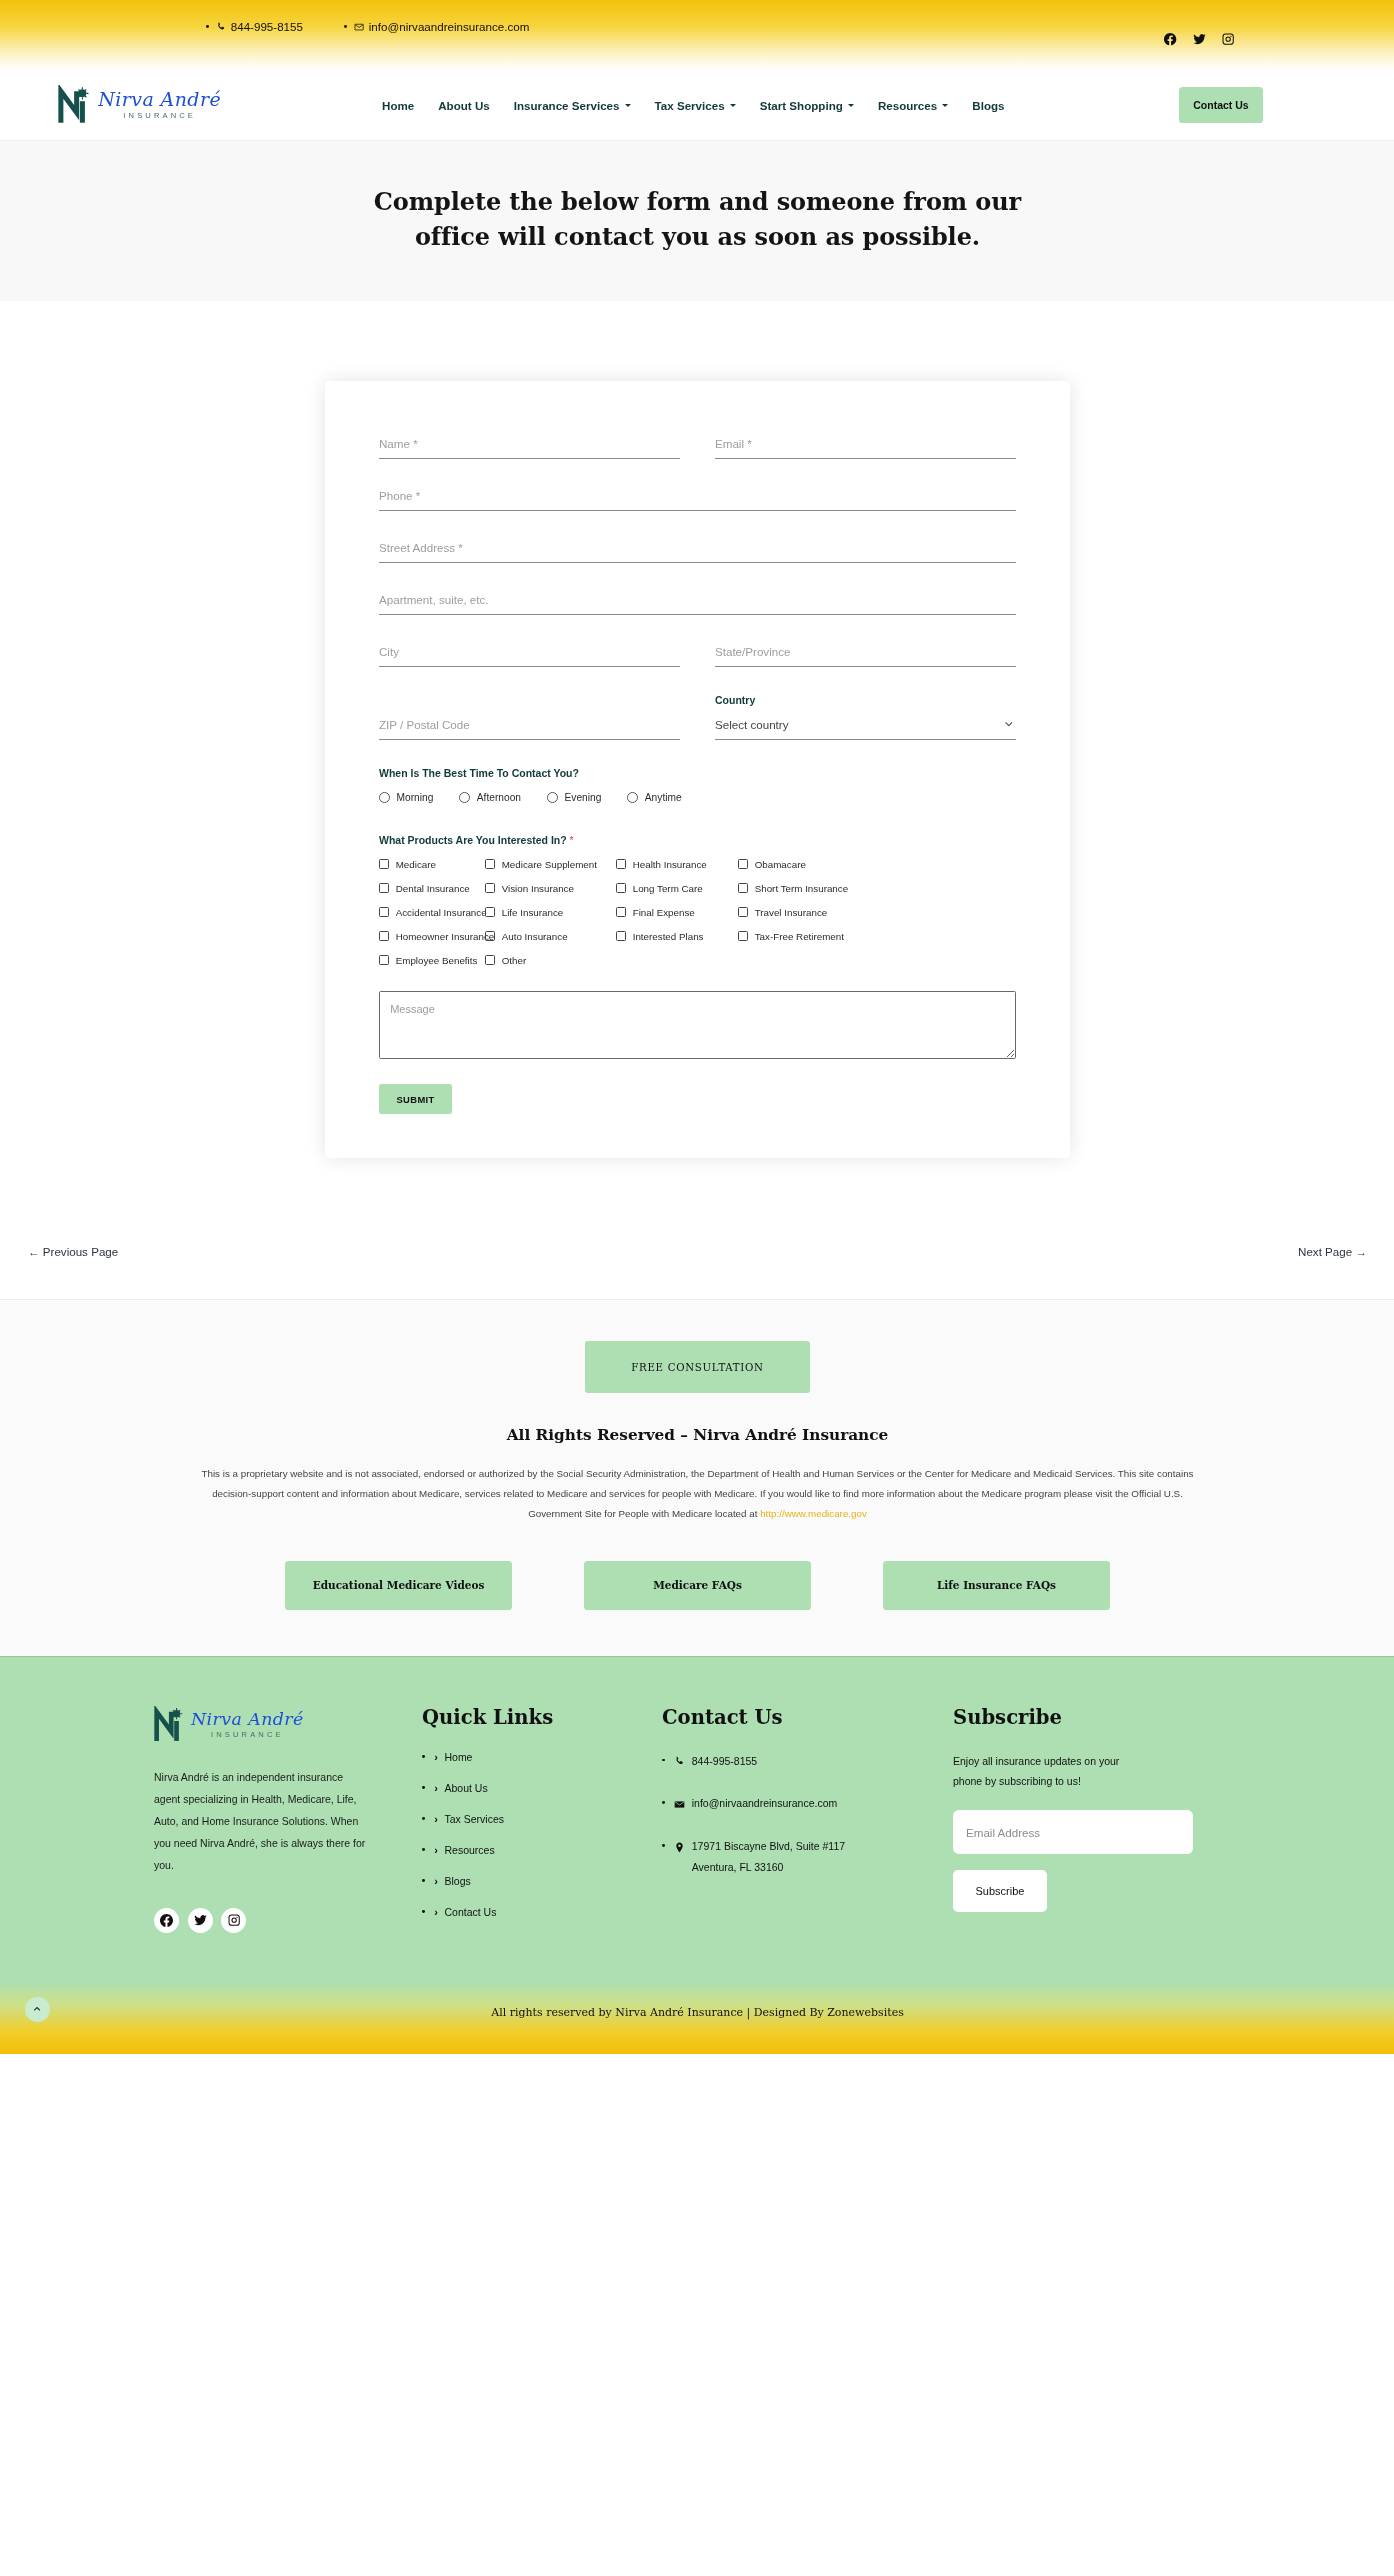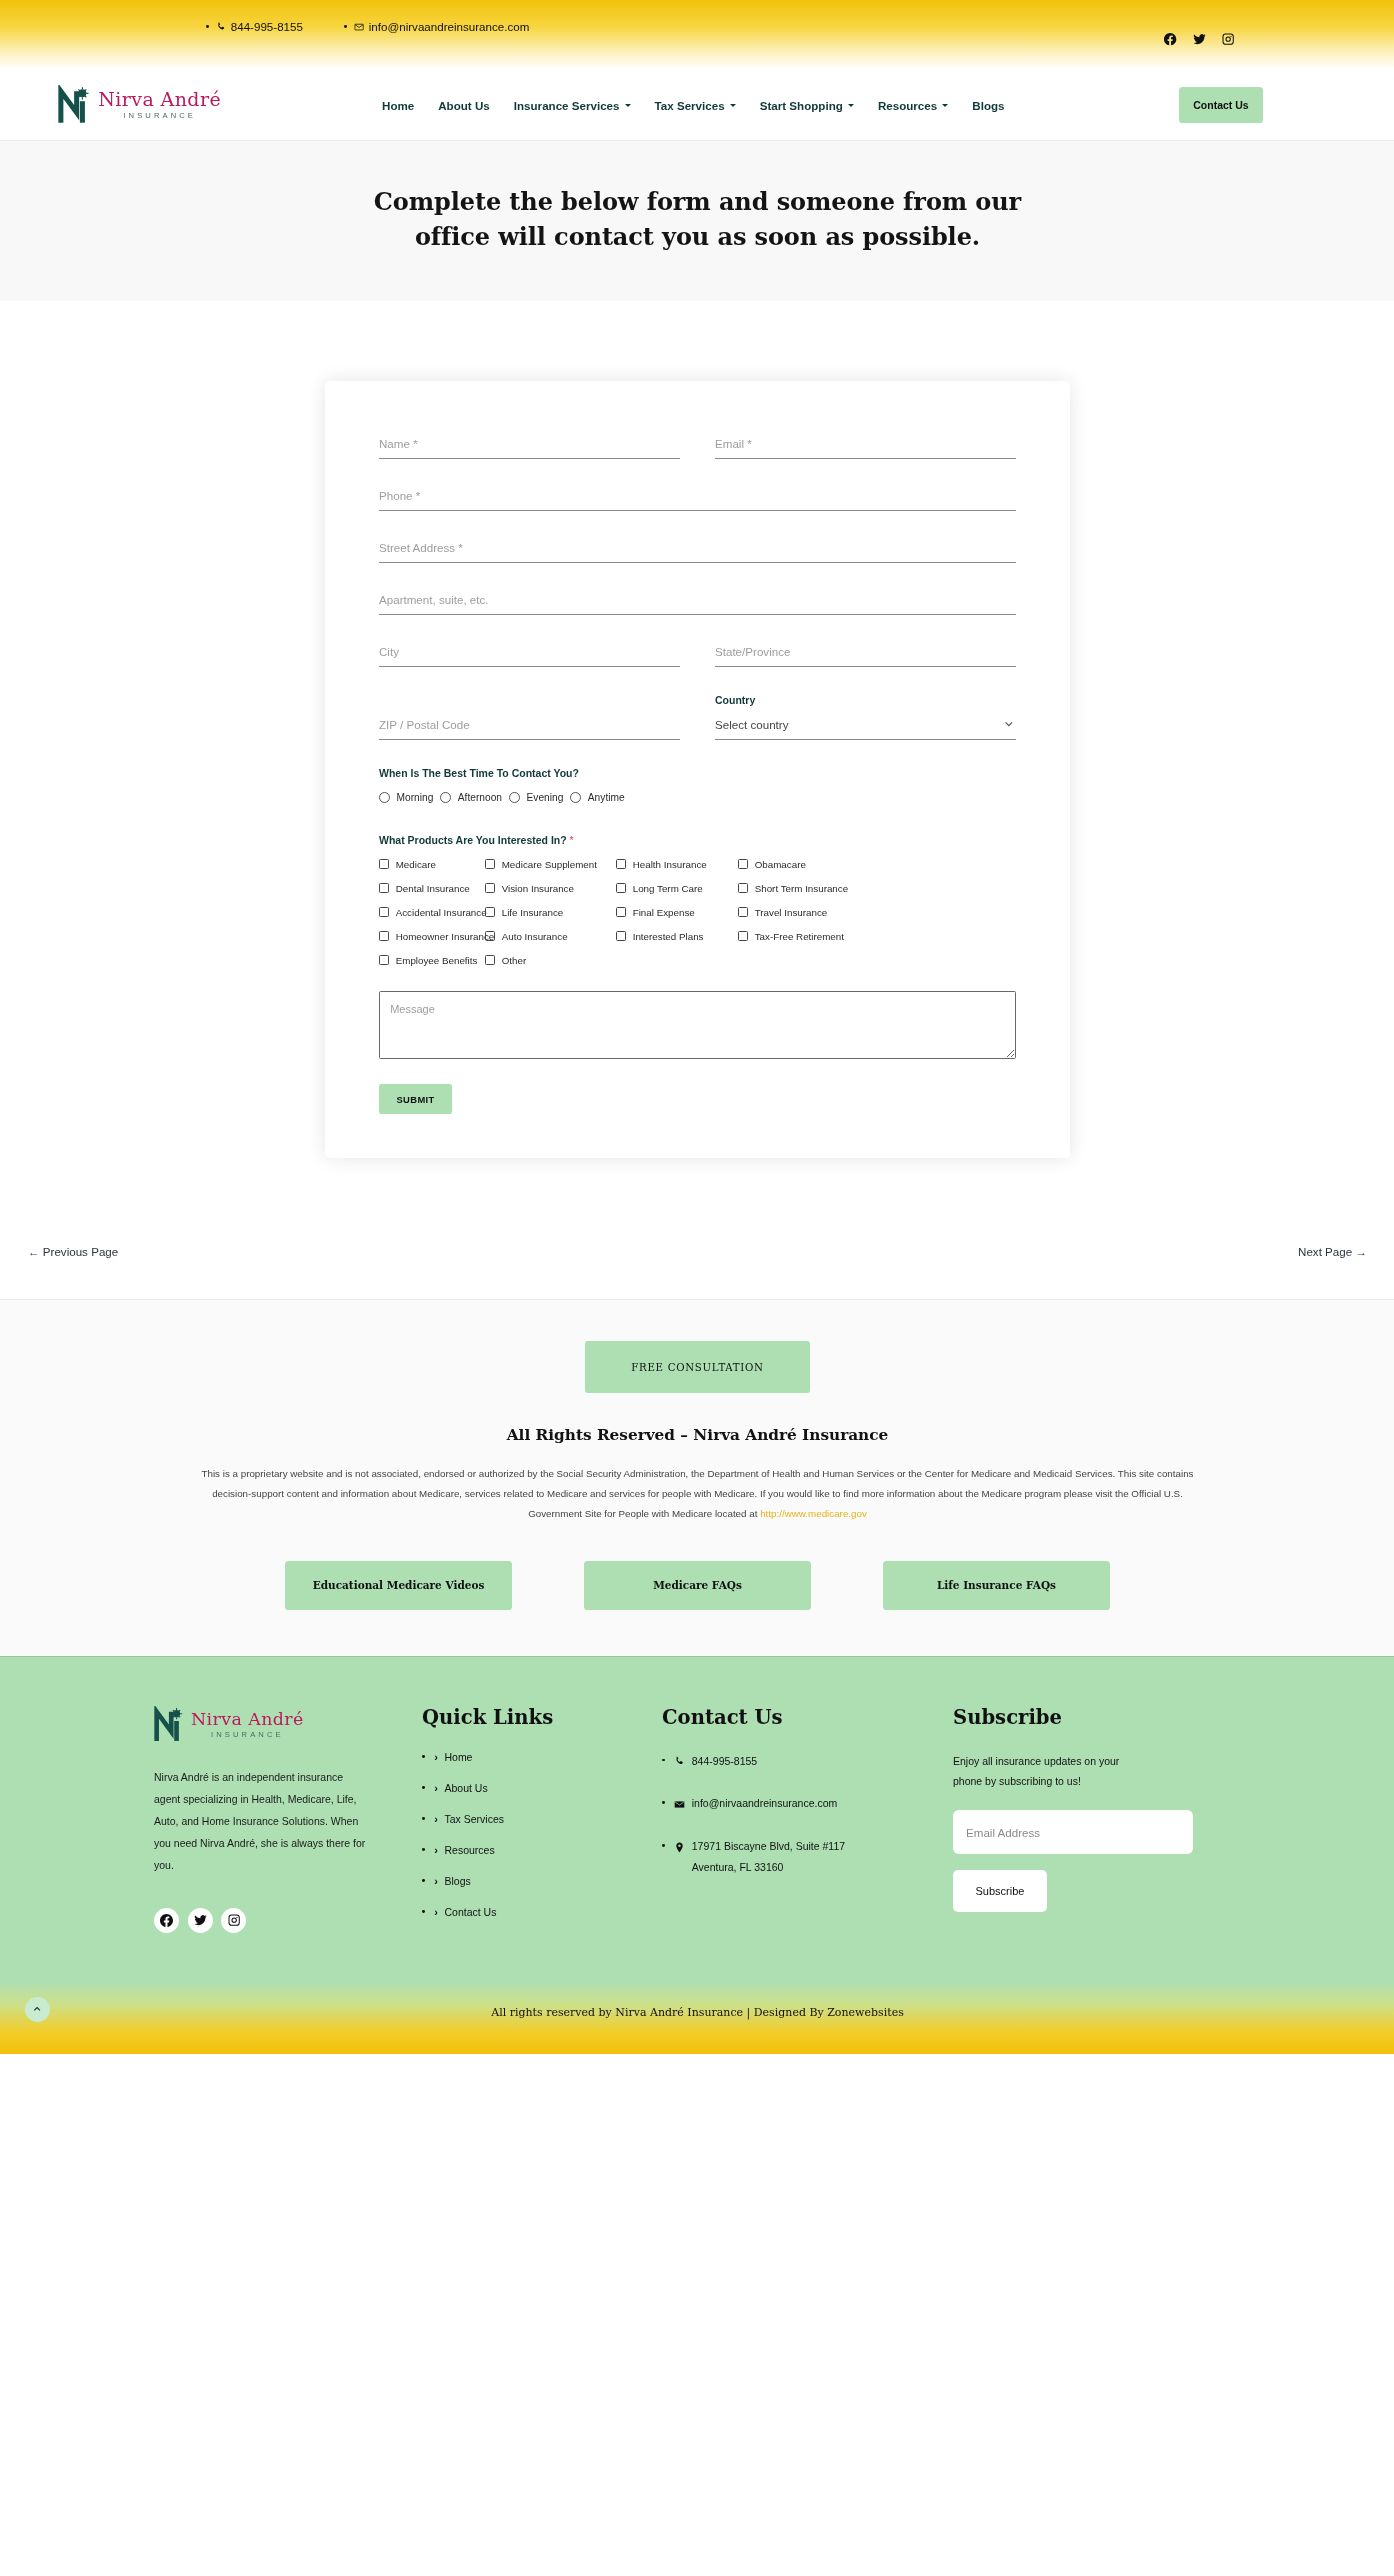--- a/index.html
+++ b/index.html
@@ -60,22 +60,23 @@
   .logo-wrap {
     margin-left: 58px;
     display: flex;
     align-items: center;
     gap: 7.3px;
   }
   .logo-mark { width: 33px; height: 41px; flex: none; }
   .logo-text { display: flex; flex-direction: column; align-items: center; }
   .logo-script {
     font-family: "DejaVu Serif", serif;
+    font-style: italic;
     font-size: 19px;
-    color: #be185d;
+    color: #1d4ed8;
     line-height: 1.05;
     letter-spacing: 0.4px;
   }
   .logo-sub {
     font-size: 7.6px;
     letter-spacing: 3.1px;
     color: #4d6b63;
     margin-top: 1.5px;
   }
 
@@ -189,21 +190,21 @@
   }
 
   .q-label {
     font-size: 10.5px;
     font-weight: 700;
     color: #12393a;
     margin-bottom: 13px;
   }
   .req-star { color: #e23b54; font-weight: 400; }
 
-  .radio-row { display: flex; gap: 7px; margin-bottom: 30.5px; }
+  .radio-row { display: flex; gap: 26px; margin-bottom: 30.5px; }
   .opt {
     display: flex;
     align-items: center;
     gap: 6.5px;
     font-size: 10.2px;
     color: #2b2b2b;
     cursor: pointer;
     white-space: nowrap;
   }
   .radio-dot {

